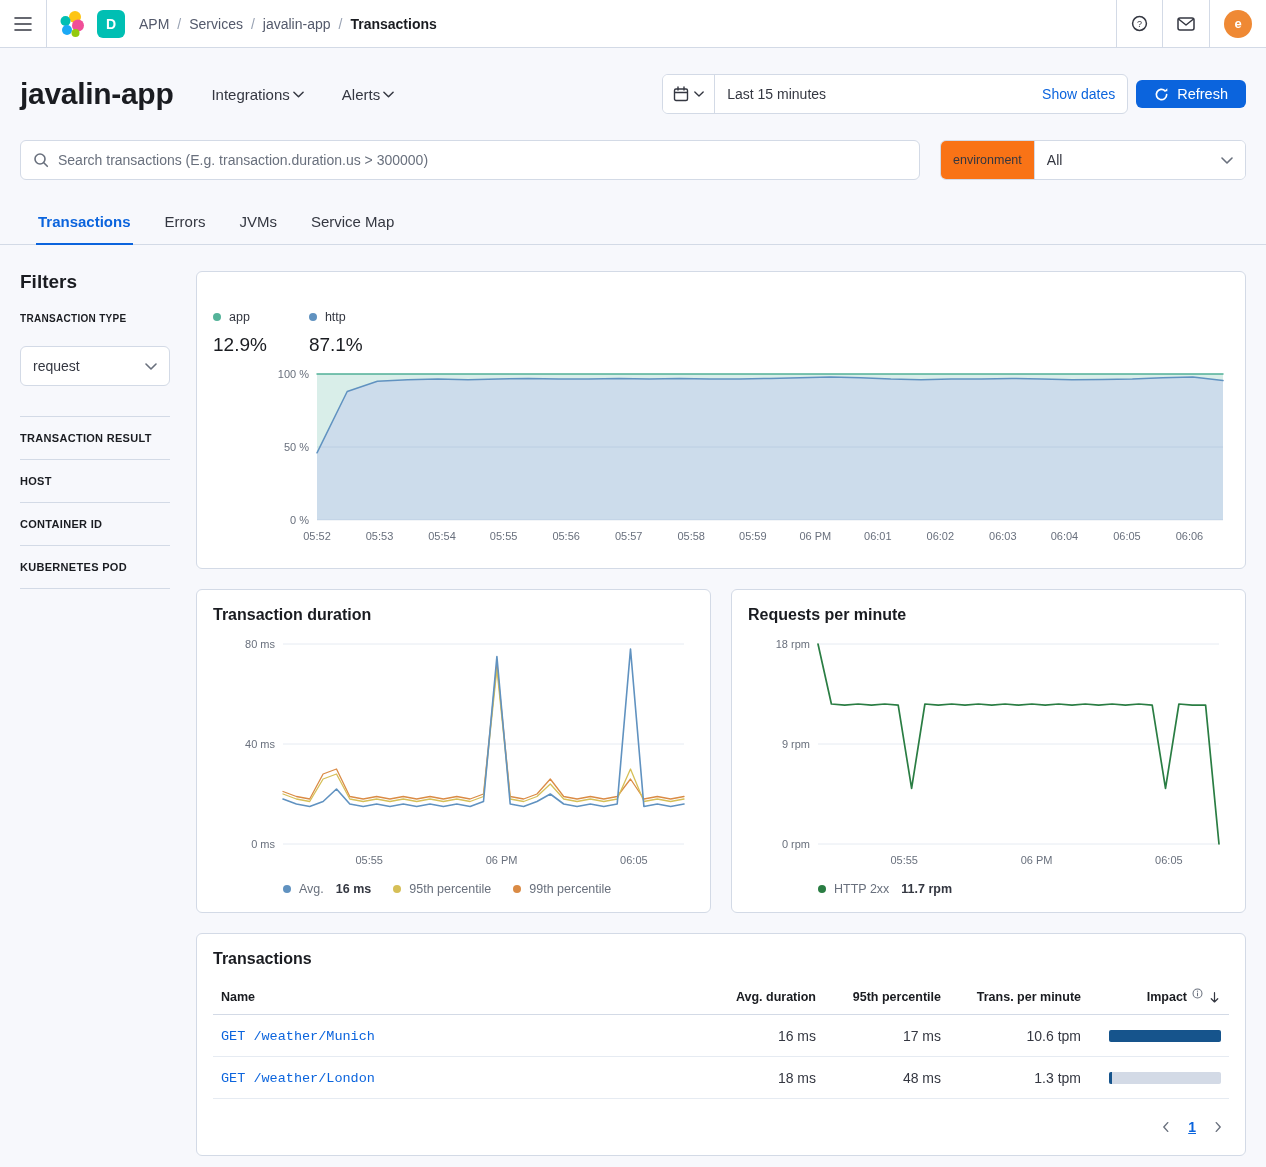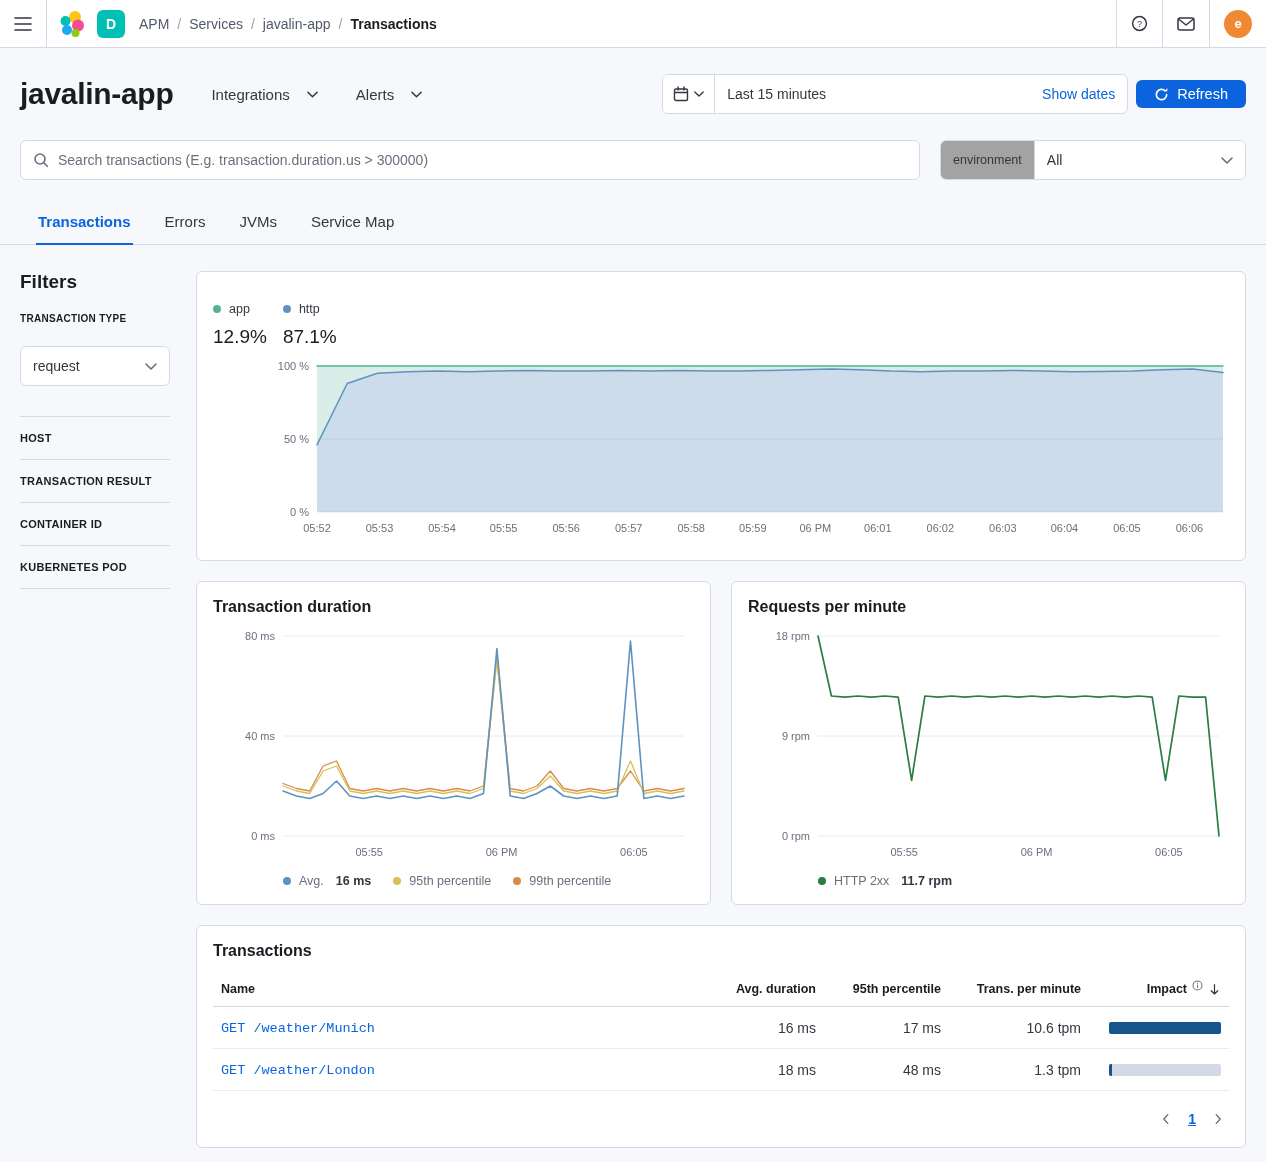--- a/index.html
+++ b/index.html
@@ -46,21 +46,21 @@
     margin: 0 14px;
   }
 
   
   .svc-header { padding-top: 26px; }
   .svc-row1 { display: flex; align-items: center; margin: 0 20px; }
   .svc-row1 h1 { font-size: 30px; font-weight: 700; color: var(--text-heading, #1a1c21); letter-spacing: -0.3px; }
   .hdr-link {
     margin-left: 38px; background: none; border: none; cursor: pointer;
     font-size: 15px; color: var(--text-body, #343741);
-    display: flex; align-items: center; gap: 17px;
+    display: flex; align-items: center; gap: 3px;
   }
   .spacer { flex: 1; }
   .datepicker {
     display: flex; align-items: center; height: 40px; width: 466px;
     background: #fff; border: 1px solid var(--border, #d3dae6);
     border-radius: 6px; overflow: hidden;
   }
   .dp-cal {
     display: flex; align-items: center; gap: 5px; padding: 0 10px; height: 100%;
     background: #fff; border: none; border-right: 1px solid var(--border, #d3dae6);
@@ -87,21 +87,21 @@
   .search-box input {
     border: none; outline: none; flex: 1; font-size: 14px;
     font-family: inherit; color: var(--text-body, #343741); background: transparent;
   }
   .search-box input::placeholder { color: var(--text-subdued, #69707d); }
   .env-group {
     width: 306px; height: 40px; display: flex; background: #fff;
     border: 1px solid var(--border, #d3dae6); border-radius: 6px; overflow: hidden;
   }
   .env-label {
-    background: #a3a3a3; display: flex; align-items: center; padding: 0 12px;
+    background: #f97316; display: flex; align-items: center; padding: 0 12px;
     font-size: 12.5px; border-right: 1px solid var(--border, #d3dae6);
   }
   .env-value {
     flex: 1; display: flex; align-items: center; justify-content: space-between;
     padding: 0 12px; background: #fff; border: none; cursor: pointer;
     font-size: 14px; color: var(--text-body, #343741);
   }
   .tabs {
     display: flex; gap: 30px; margin-top: 20px; padding-left: 36px;
     border-bottom: 1px solid var(--border, #d3dae6);
@@ -135,21 +135,21 @@
   .panel {
     background: var(--panel-bg, #fff); border: 1px solid var(--border, #d3dae6);
     border-radius: 6px; padding: 16px;
   }
   .panel h3 { font-size: 16px; font-weight: 700; color: var(--text-heading, #1a1c21); }
   .panel-head { display: flex; justify-content: space-between; align-items: center; }
   .hide-chart {
     display: flex; align-items: center; gap: 6px; background: none; border: none;
     color: var(--link-blue, #0b64dd); font-size: 14px; cursor: pointer;
   }
-  .span-legend { display: flex; gap: 16px; margin-top: 14px; }
+  .span-legend { display: flex; gap: 42px; margin-top: 22px; }
   .span-legend-col { display: flex; flex-direction: column; gap: 10px; }
   .legend-item { display: flex; align-items: center; gap: 8px; font-size: 12.5px; cursor: pointer; }
   .dot { width: 8px; height: 8px; border-radius: 50%; display: inline-block; flex: 0 0 auto; }
   .span-pct { font-size: 19px; color: var(--text-heading, #1a1c21); font-weight: 500; }
   .chart { margin-top: 10px; }
   svg text.tick { font-size: 11px; fill: var(--text-subdued, #69707d); font-family: "Liberation Sans", sans-serif; }
 
   .panel-row { display: flex; gap: 20px; }
   .panel.half { flex: 1; min-width: 0; }
   .chart-legend {
@@ -310,22 +310,22 @@
     <aside class="filters">
       <h2>Filters</h2>
       <div class="filter-label">TRANSACTION TYPE</div>
       <button class="select">
         <span>request</span>
         <svg width="12" height="7" viewBox="0 0 12 7">
             <path d="M1 1l5 5 5-5" fill="none" stroke="#69707d" stroke-width="1.6" stroke-linecap="round" stroke-linejoin="round"></path>
           </svg>
       </button>
       <div class="facet-list">
+        <button class="facet">TRANSACTION RESULT</button>
         <button class="facet">HOST</button>
-        <button class="facet">TRANSACTION RESULT</button>
         <button class="facet">CONTAINER ID</button>
         <button class="facet">KUBERNETES POD</button>
       </div>
     </aside>
 
     <main class="main">
 
       <section class="panel">
         <div class="span-legend">
           <div class="span-legend-col">

